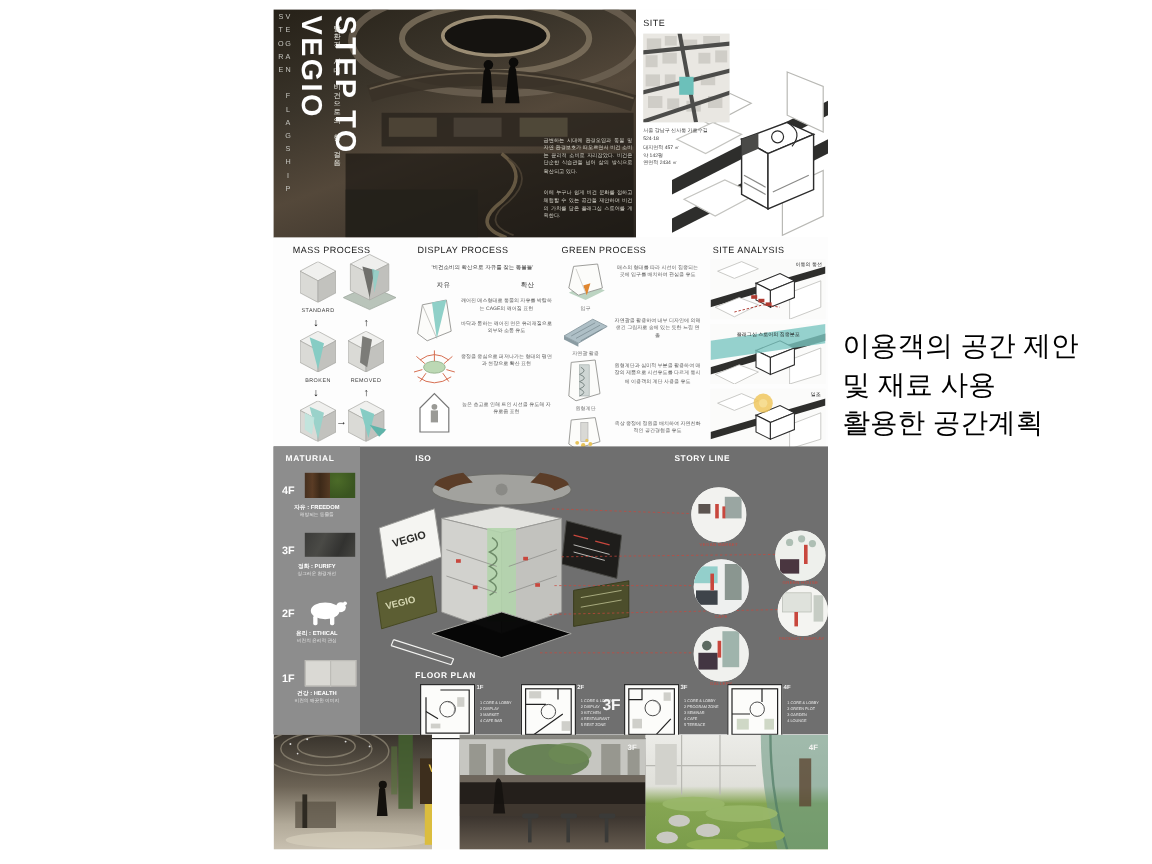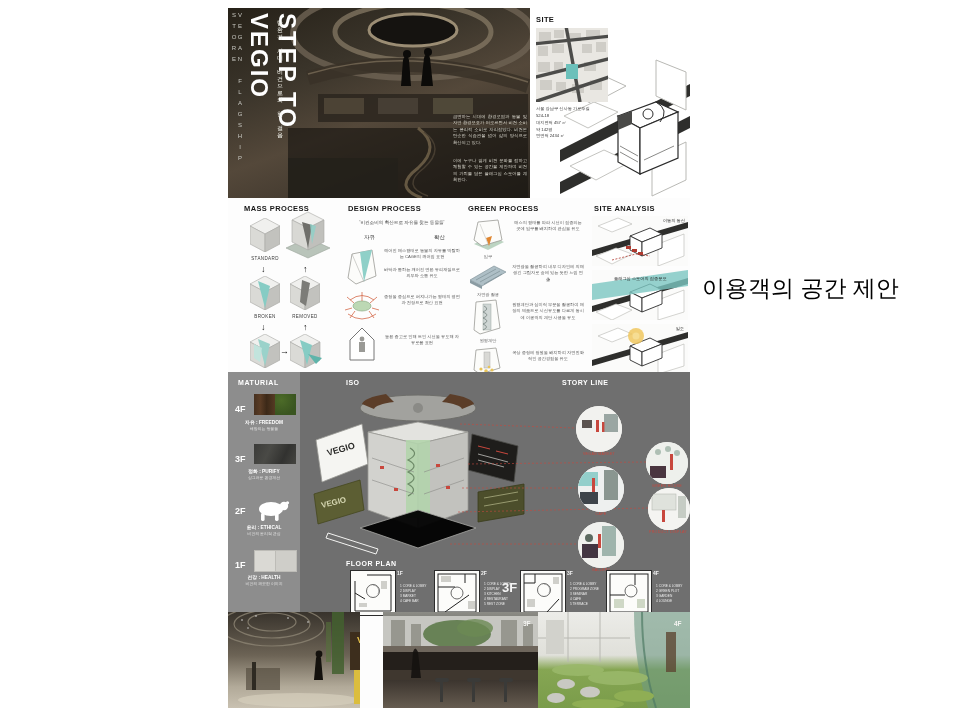--- a/index.html
+++ b/index.html
@@ -12,21 +12,21 @@
   
   .poster{left:228px;top:8px;width:462px;height:700px;background:#fdfdfd;}
   
   .hero{left:0;top:0;width:302px;height:190px;background:linear-gradient(160deg,#262118 0%,#3a342a 30%,#54483a 55%,#2b2620 100%);overflow:hidden;}
   .hero-side{left:3px;top:4px;height:182px;writing-mode:vertical-rl;text-orientation:upright;font-size:6px;letter-spacing:5px;color:#c8c8c2;}
   .hero-title{left:17px;top:5px;height:180px;writing-mode:vertical-rl;font-size:24px;font-weight:bold;letter-spacing:2px;color:#ffffff;}
   .hero-sub{left:47px;top:8px;height:150px;writing-mode:vertical-rl;text-orientation:upright;font-size:6px;letter-spacing:1px;color:#efefe8;}
   .hero-para{width:74px;font-size:4.3px;line-height:1.5;color:#d9d7cd;white-space:pre-line;text-align:justify;}
   
   .site{left:302px;top:0;width:160px;height:190px;background:#fff;}
-  .sec-hdr{font-size:7.5px;font-weight:bold;color:#161616;letter-spacing:.4px;}
+  .sec-hdr{font-size:7.5px;font-weight:normal;color:#161616;letter-spacing:.4px;}
   .site-map{left:6px;top:20px;width:72px;height:74px;background:#eceae6;overflow:hidden;z-index:2;}
   .site-addr{left:6px;top:98px;font-size:4.2px;line-height:1.55;color:#333;white-space:pre-line;z-index:2;}
   
   .proc{left:0;top:190px;width:462px;height:174px;background:#fdfdfd;}
   .lbl{font-size:4.5px;letter-spacing:.4px;color:#3a3a3a;text-align:center;}
   .arrow{font-size:9px;font-weight:bold;color:#111;}
   .ctext{font-size:4.2px;line-height:1.5;color:#555;text-align:center;white-space:pre-line;}
   .cap{font-size:4.2px;color:#666;text-align:center;}
   .quote{font-size:4.6px;color:#444;text-align:center;}
   .freespread{font-size:5.5px;color:#333;}
@@ -55,20 +55,22 @@
   .vesign{background:#3d2e1d;color:#e9c54b;font-weight:bold;font-size:9px;text-align:center;line-height:1.1;padding-top:4px;}
 </style>
 </head>
 <body>
 
 <div class="canvas">
 
 
   <div class="abs note">
     <div>이용객의 공간 제안</div>
+    <div>및 재료 사용</div>
+    <div>활용한 공간계획</div>
   </div>
 
   <div class="abs poster">
 
     <div class="abs hero">
       <svg class="abs" style="left:0;top:0" width="302" height="190" viewBox="0 0 302 190">
         <ellipse cx="185" cy="26" rx="120" ry="44" fill="none" stroke="#6e6354" stroke-width="6" opacity=".8"></ellipse>
         <ellipse cx="185" cy="24" rx="78" ry="28" fill="none" stroke="#8a7d68" stroke-width="5" opacity=".7"></ellipse>
         <ellipse cx="185" cy="22" rx="44" ry="16" fill="#151310" stroke="#9b8d74" stroke-width="3"></ellipse>
         <path d="M80,70 Q180,40 300,78" fill="none" stroke="#3a3228" stroke-width="14" opacity=".9"></path>
@@ -197,21 +199,21 @@
       <div class="abs arrow" style="left:52px;top:148px;">→</div>
       <svg class="abs" style="left:62px;top:136px;" width="34" height="34" viewBox="0 0 34 34">
         <polygon points="15,0 30,8 15,16 0,8" fill="#f0f0ee" stroke="#a8a8a4" stroke-width=".6"></polygon>
         <polygon points="0,8 15,16 15,34 0,26" fill="#dadad6" stroke="#a8a8a4" stroke-width=".6"></polygon>
         <polygon points="15,16 30,8 30,26 15,34" fill="#c2c2be" stroke="#a8a8a4" stroke-width=".6"></polygon>
         <polygon points="10,6 22,11 17,31" fill="#86ccc4"></polygon>
         <polygon points="18,20 32,24 26,30" fill="#5fb4aa"></polygon>
       </svg>
       <div class="abs lbl" style="left:56px;top:174px;width:44px;">PUSH</div>
 
-      <div class="abs sec-hdr" style="left:120px;top:6px;">DESIGN PROCESS</div>
+      <div class="abs sec-hdr" style="left:120px;top:6px;">DISPLAY PROCESS</div>
       <div class="abs quote" style="left:114px;top:22px;width:120px;">'비건소비의 확산으로 자유를 찾는 동물들'</div>
       <div class="abs freespread" style="left:136px;top:36px;">자유</div>
       <div class="abs freespread" style="left:206px;top:36px;">확산</div>
       <svg class="abs" style="left:118px;top:50px;" width="32" height="38" viewBox="0 0 32 38">
         <polygon points="6,6 26,2 30,28 10,36 2,30" fill="#fcfcfa" stroke="#9a9a96" stroke-width=".8"></polygon>
         <polygon points="14,4 26,2 18,34" fill="#8fd0c8"></polygon>
         <line x1="6" y1="6" x2="18" y2="34" stroke="#b0b0ac" stroke-width=".6"></line>
       </svg>
       <div class="abs ctext" style="left:156px;top:50px;width:76px;">깨어진 매스형태로 동물의 자유를 박탈하는 CAGE의 깨어짐 표현
 

